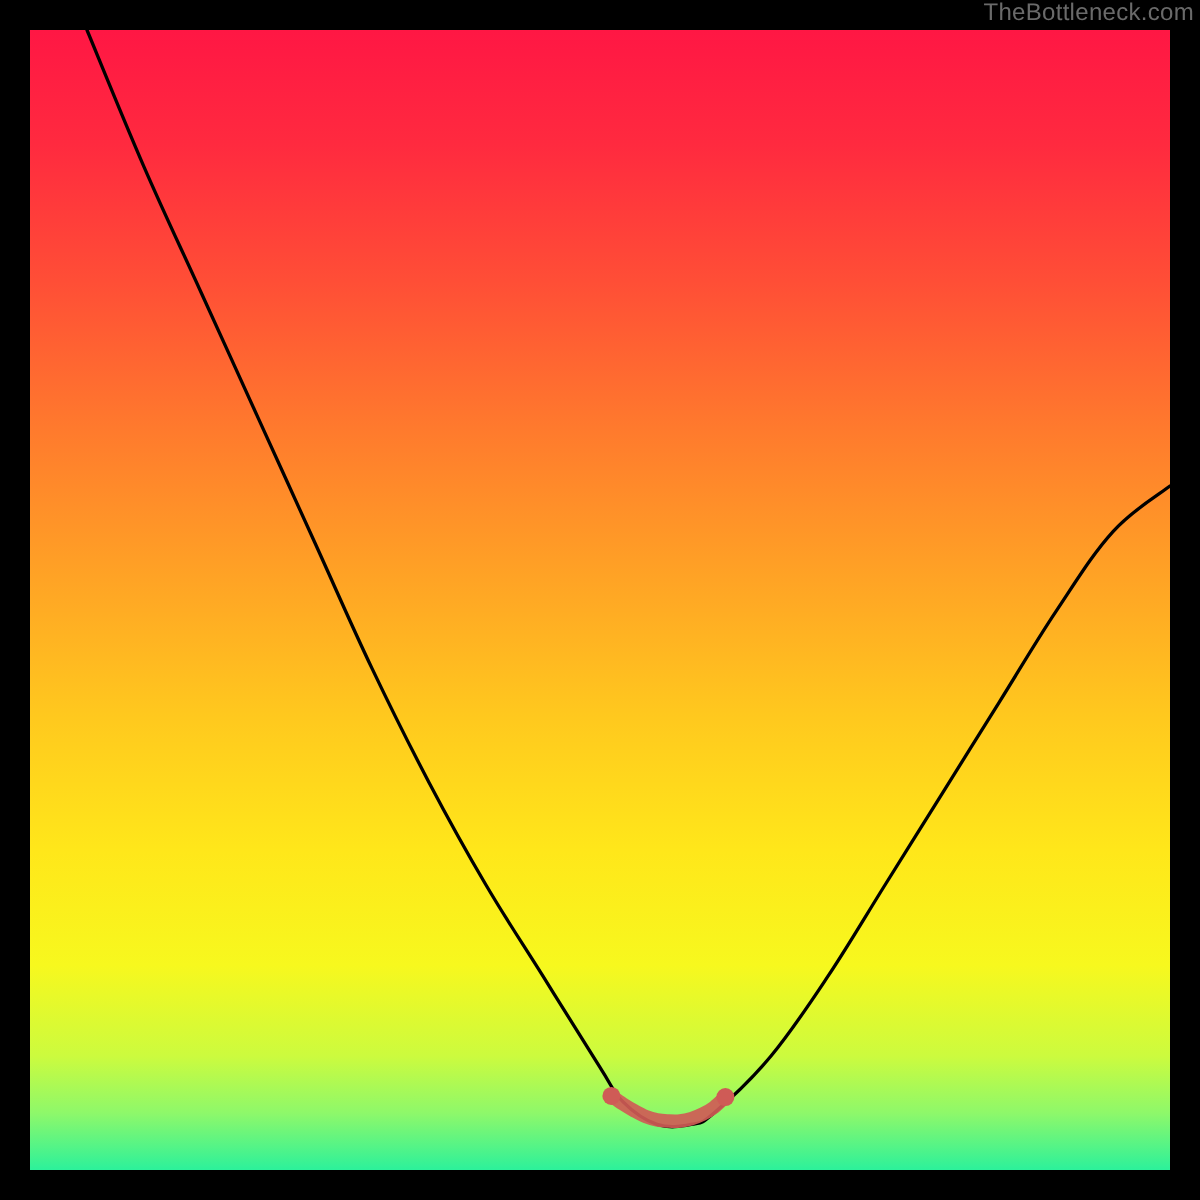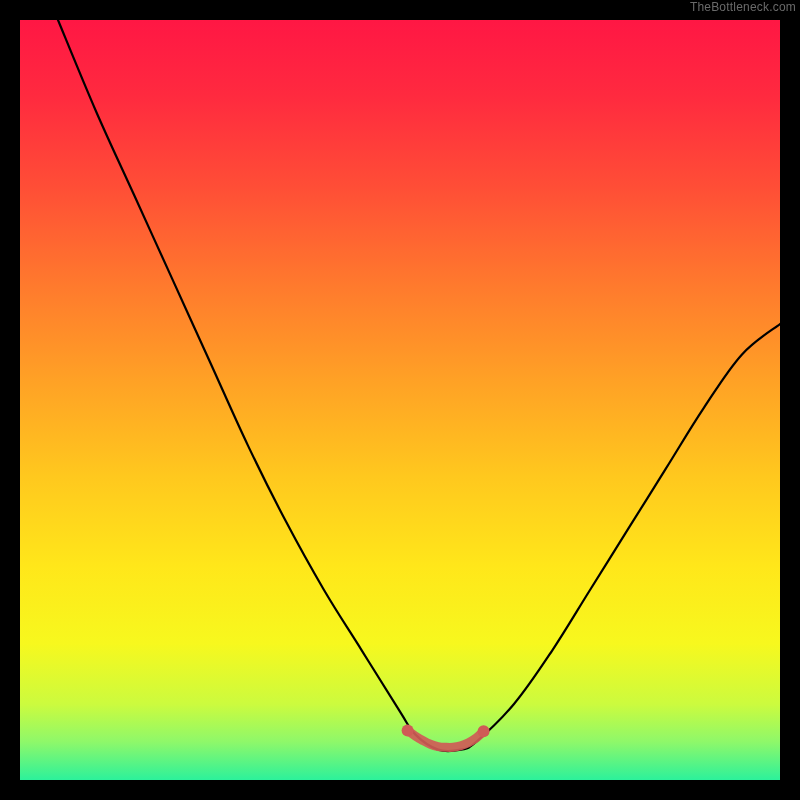--- a/index.html
+++ b/index.html
@@ -40,21 +40,21 @@
     top: 0;
     width: 760px;
     height: 760px;
     pointer-events: none;
   }
   .watermark {
     position: absolute;
     top: 0;
     right: 4px;
     color: #6a6a6a;
-    font-size: 12px;
+    font-size: 16px;
     font-weight: 400;
     letter-spacing: 0.2px;
   }
 </style>
 </head>
 <body>
 
 <div class="frame">
   <div class="watermark">TheBottleneck.com</div>
 

